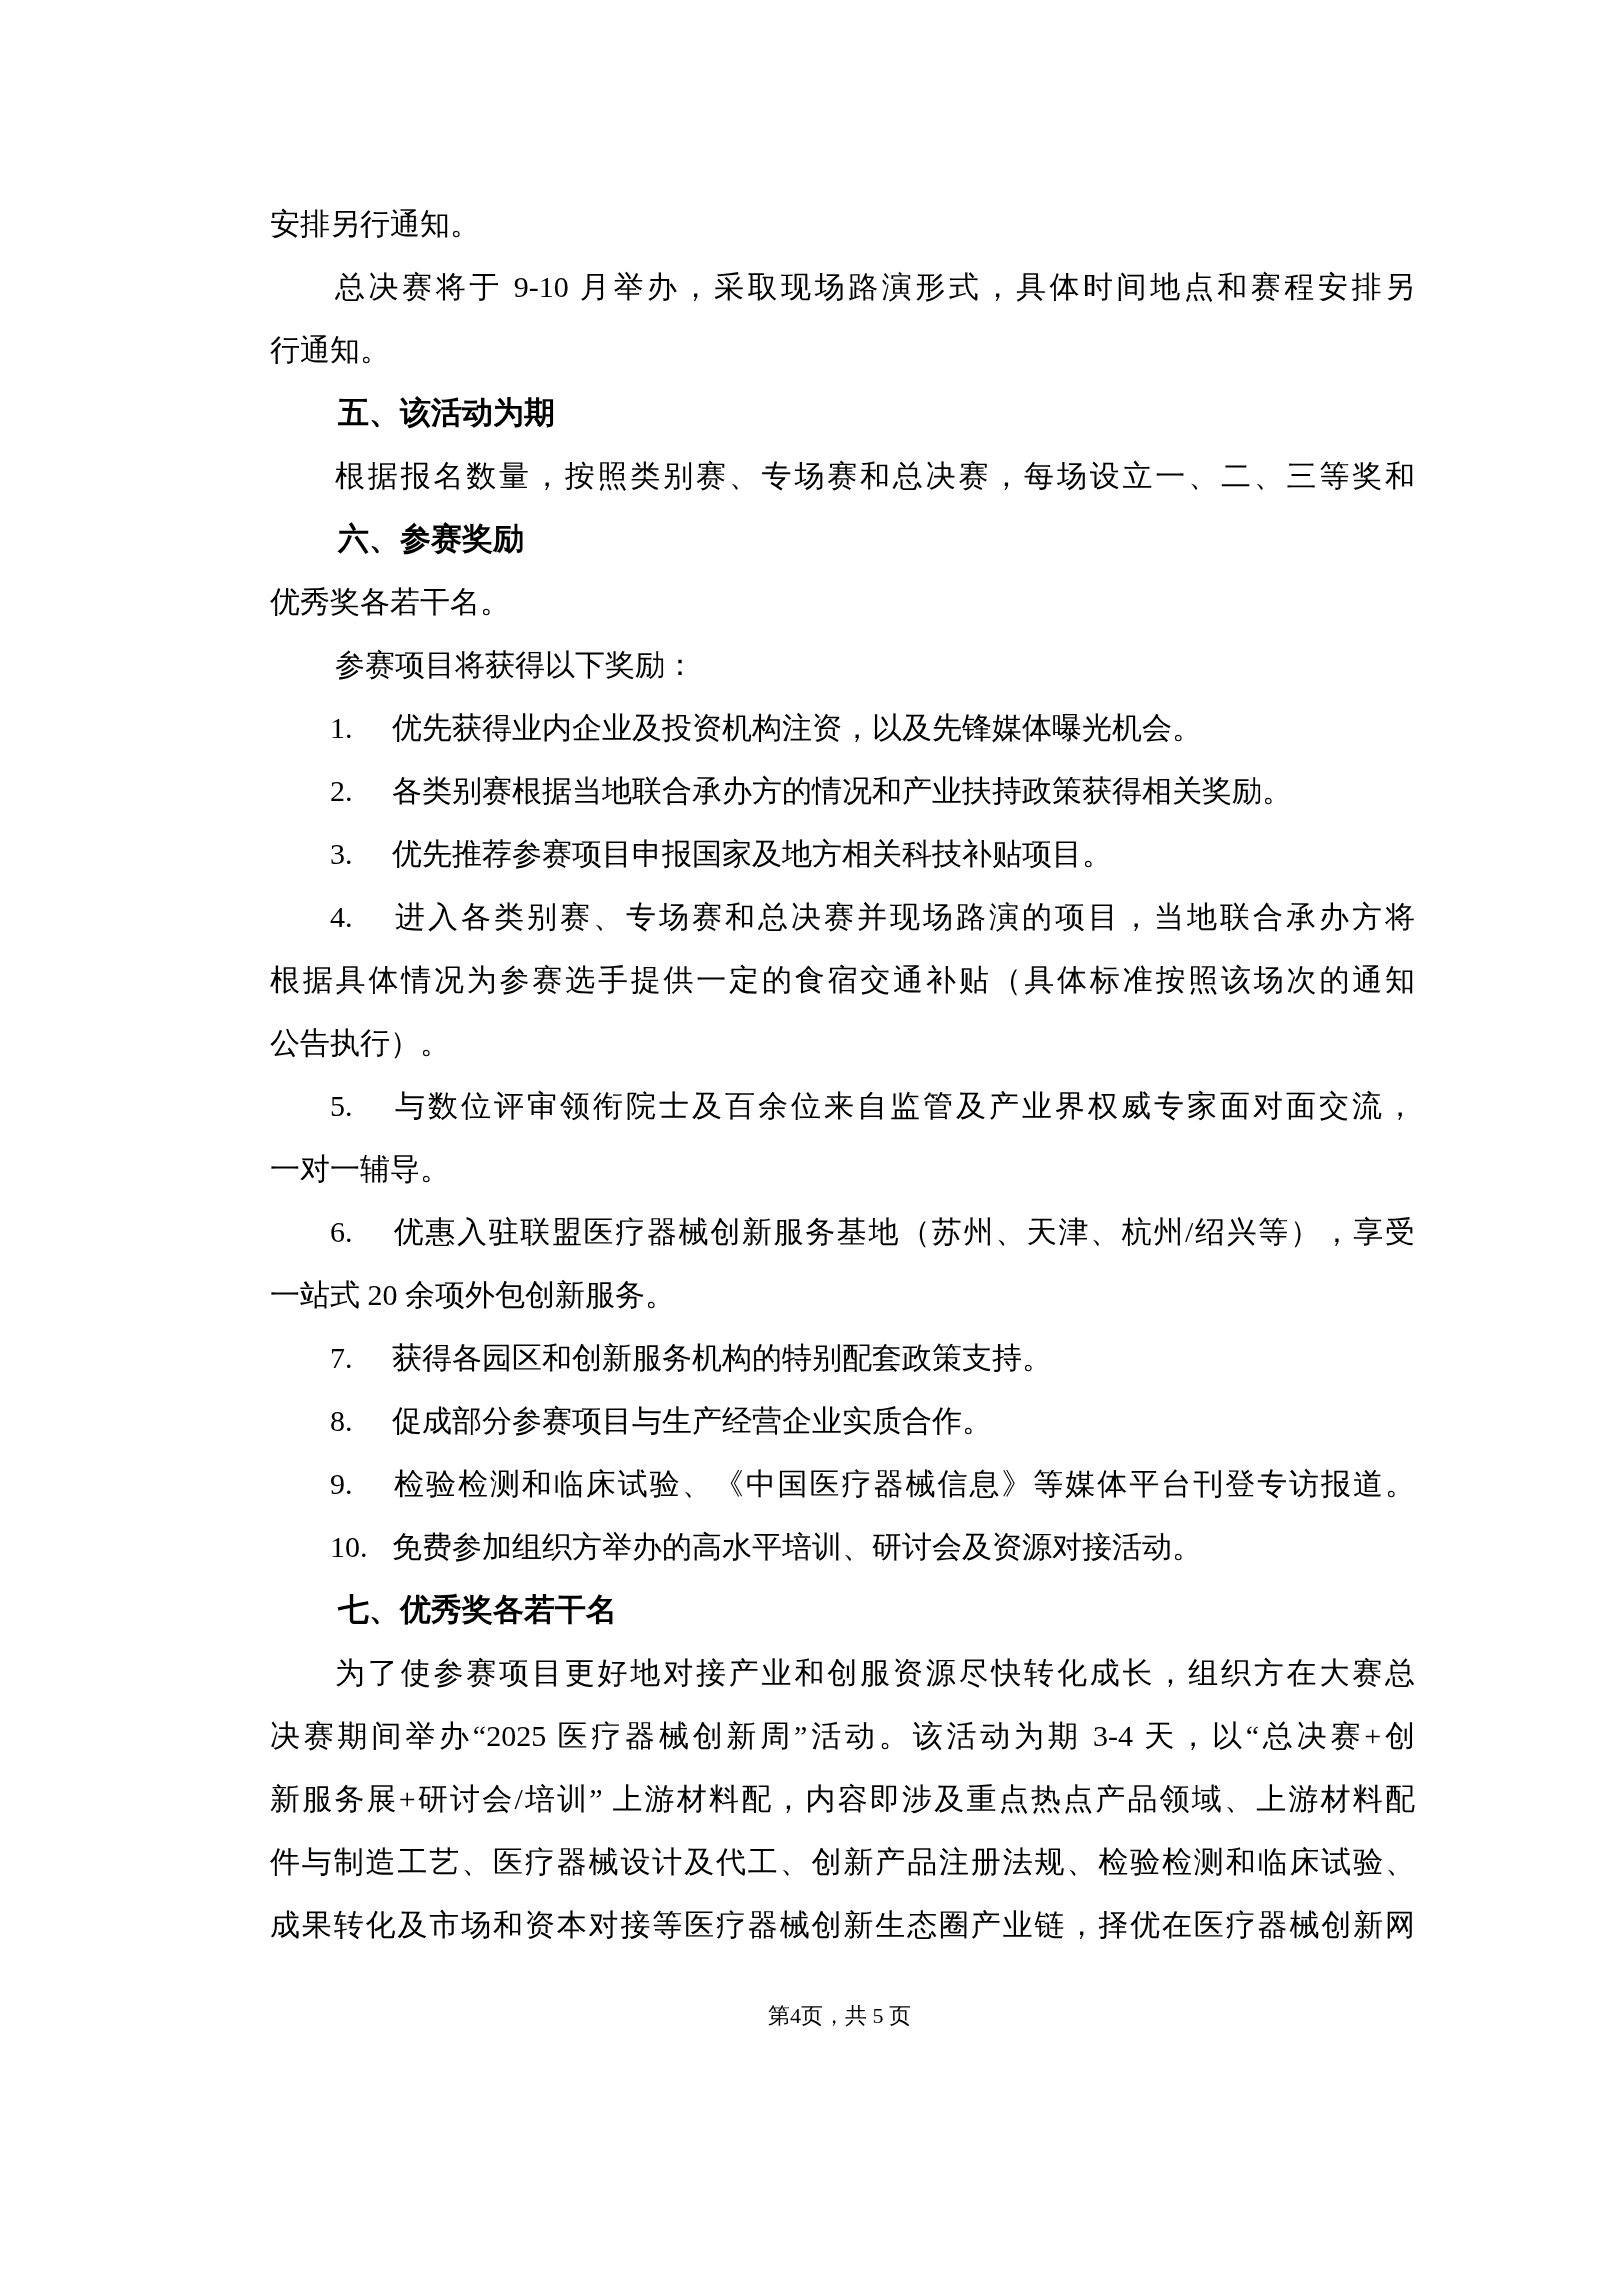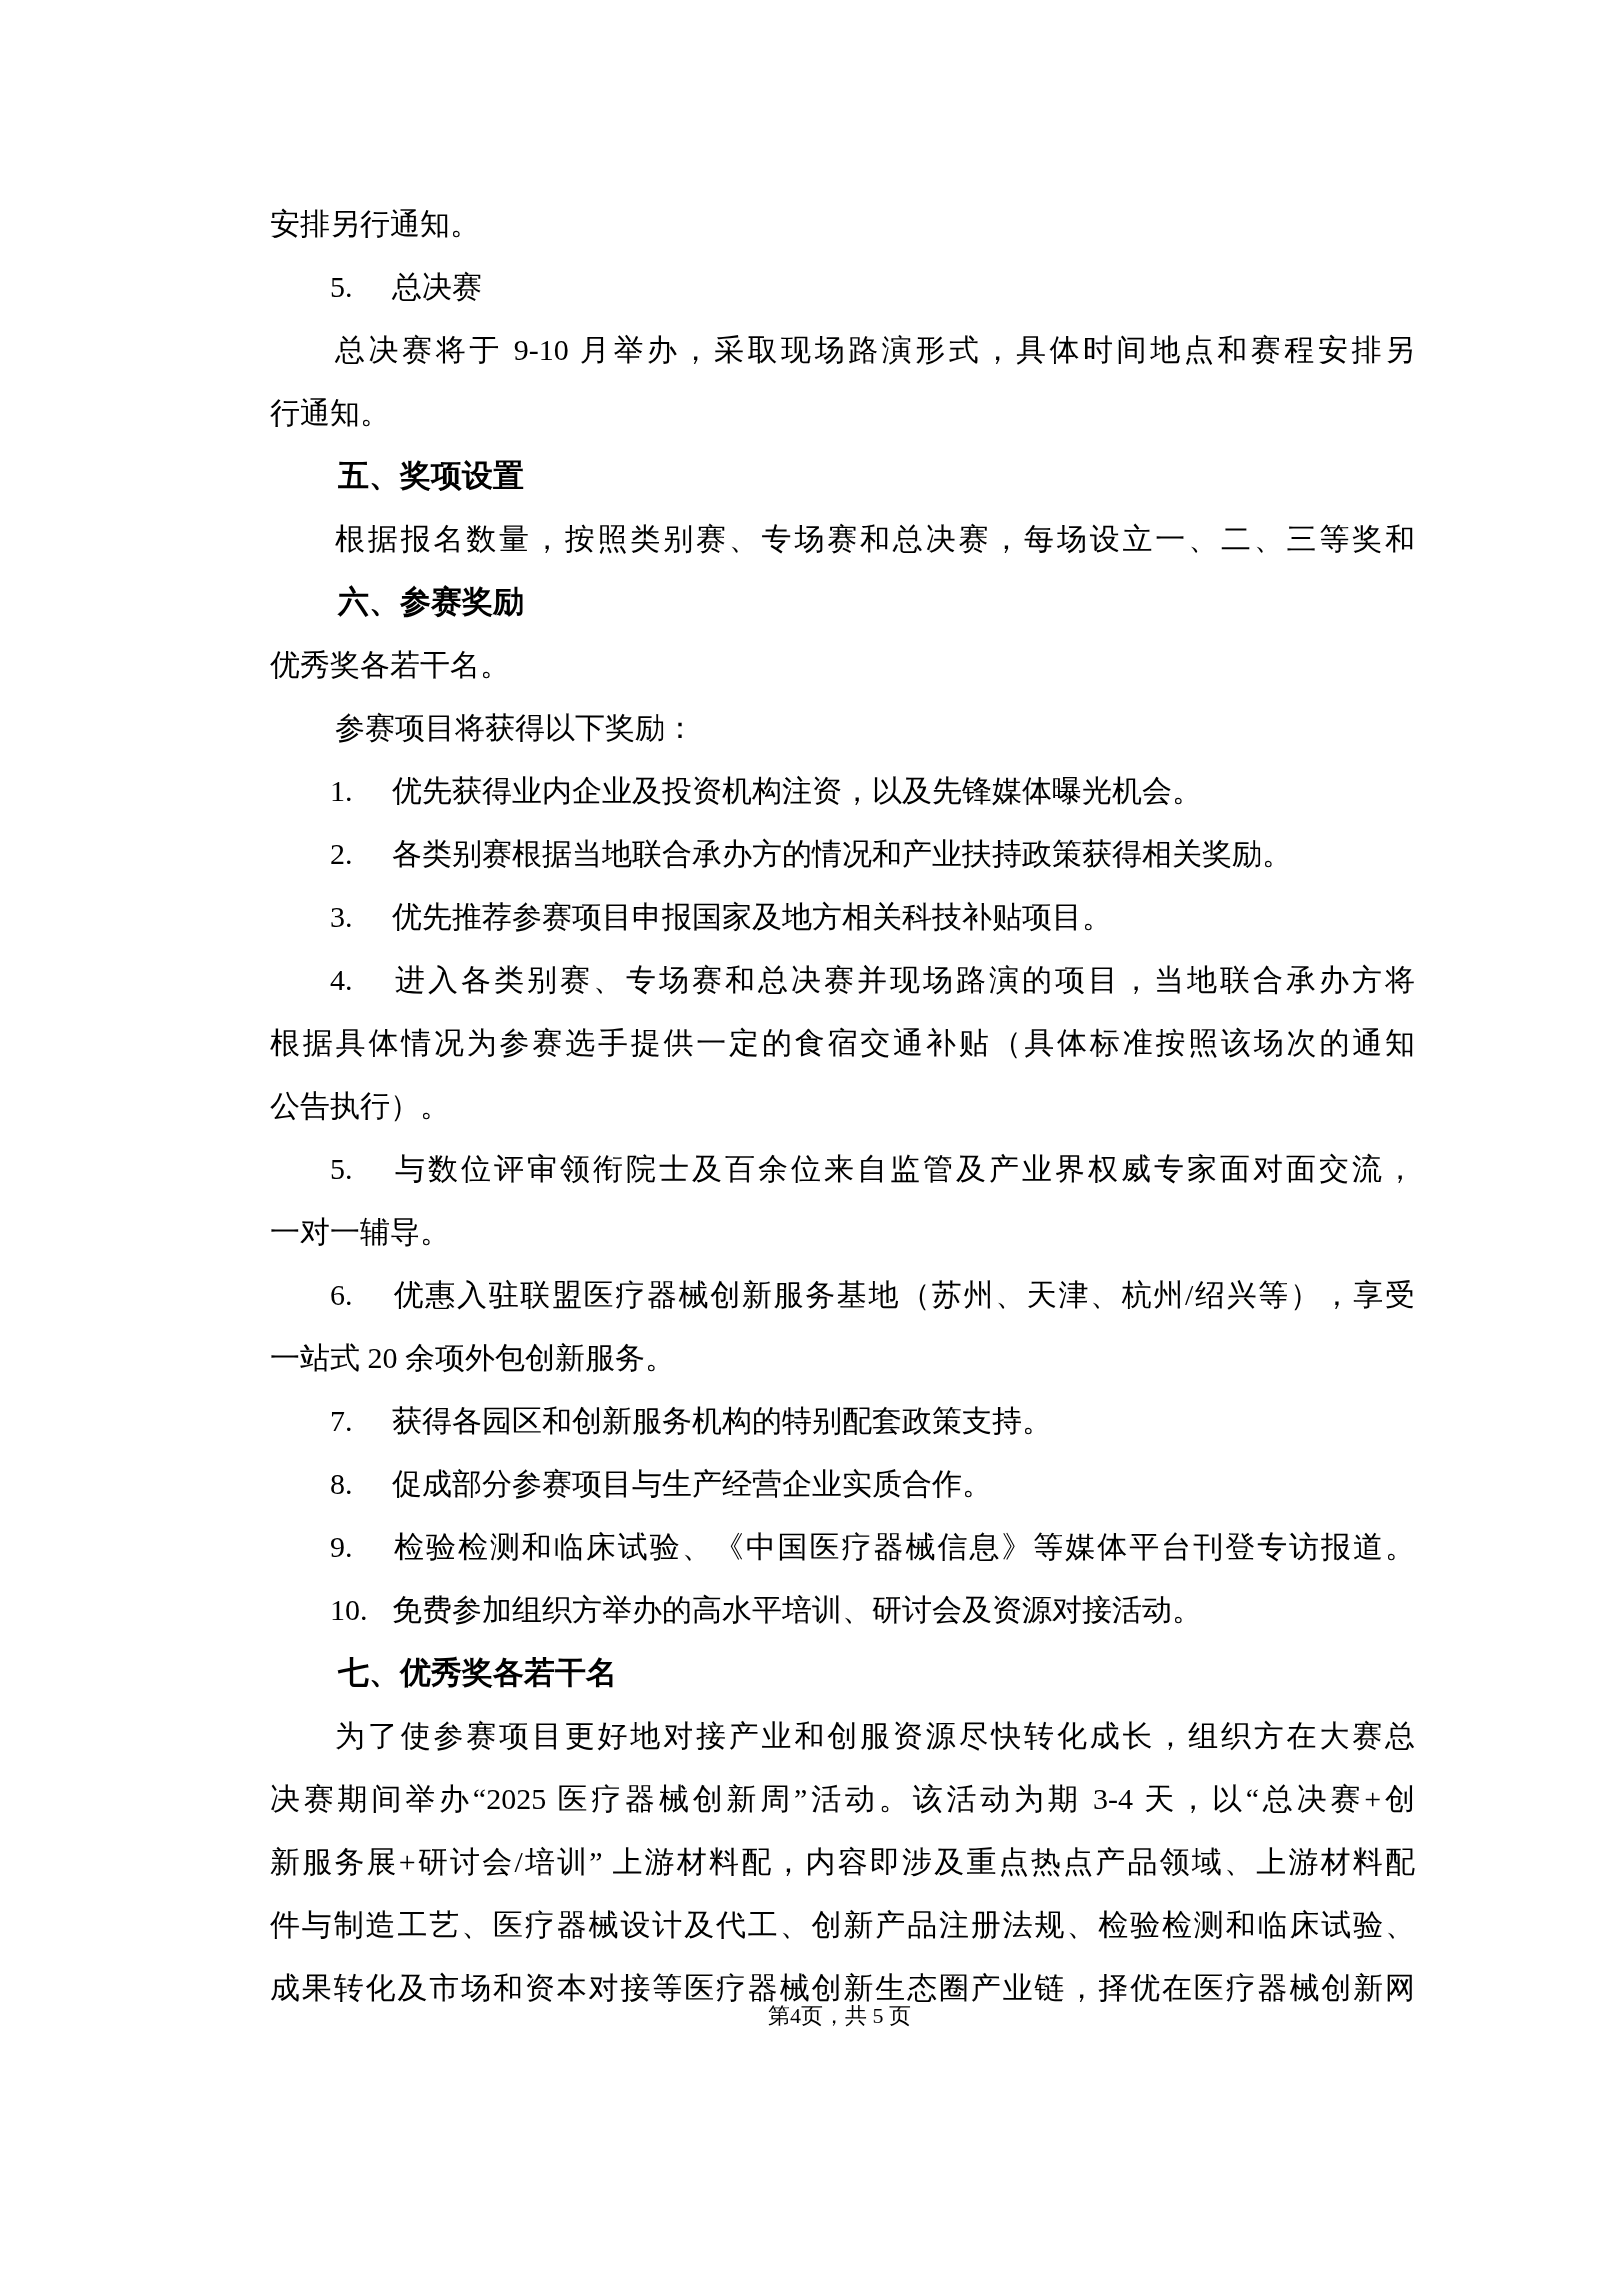--- a/index.html
+++ b/index.html
@@ -64,26 +64,25 @@
   }
 </style>
 </head>
 <body>
 
 <div class="page">
   <div class="content">
 
     <div class="line">安排另行通知。</div>
 
-    <div class="line"><span class="numcol">5.</span><span>总决赛</span></div>
 
     <div class="line ind j">总决赛将于 9-10 月举办，采取现场路演形式，具体时间地点和赛程安排另</div>
     <div class="line">行通知。</div>
 
-    <div class="line heading">五、奖项设置</div>
+    <div class="line heading">五、该活动为期</div>
 
     <div class="line ind j">根据报名数量，按照类别赛、专场赛和总决赛，每场设立一、二、三等奖和</div>
     <div class="line heading">六、参赛奖励</div>
 
     <div class="line">优秀奖各若干名。</div>
 
     <div class="line ind">参赛项目将获得以下奖励：</div>
 
     <div class="line"><span class="numcol">1.</span><span>优先获得业内企业及投资机构注资，以及先锋媒体曝光机会。</span></div>
 

